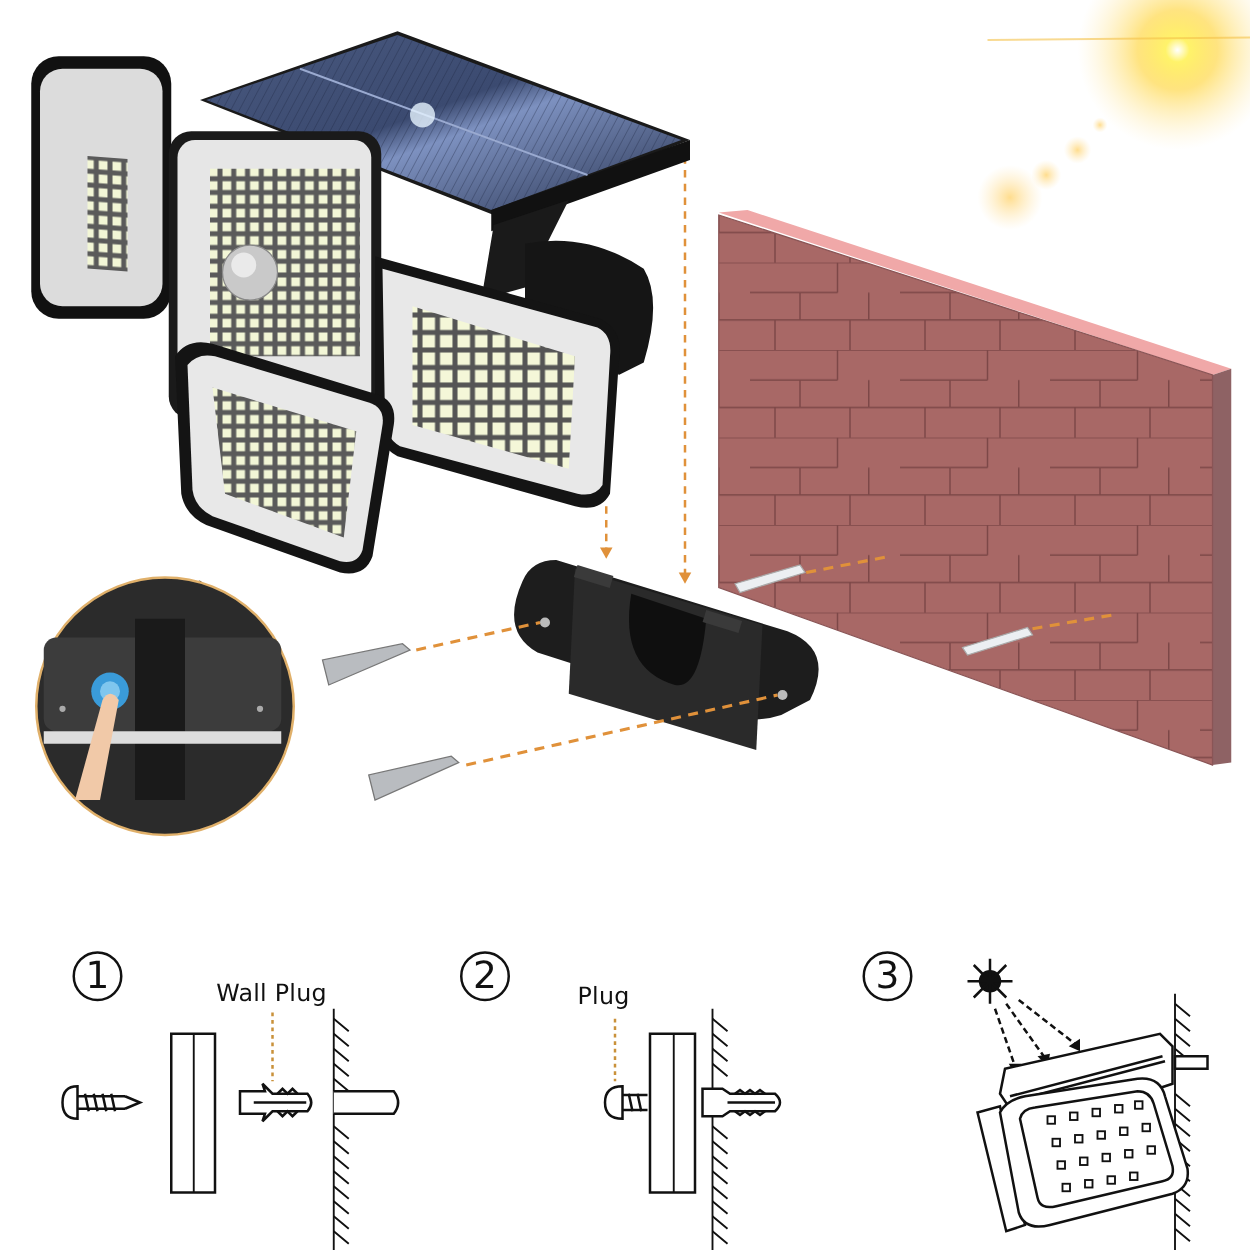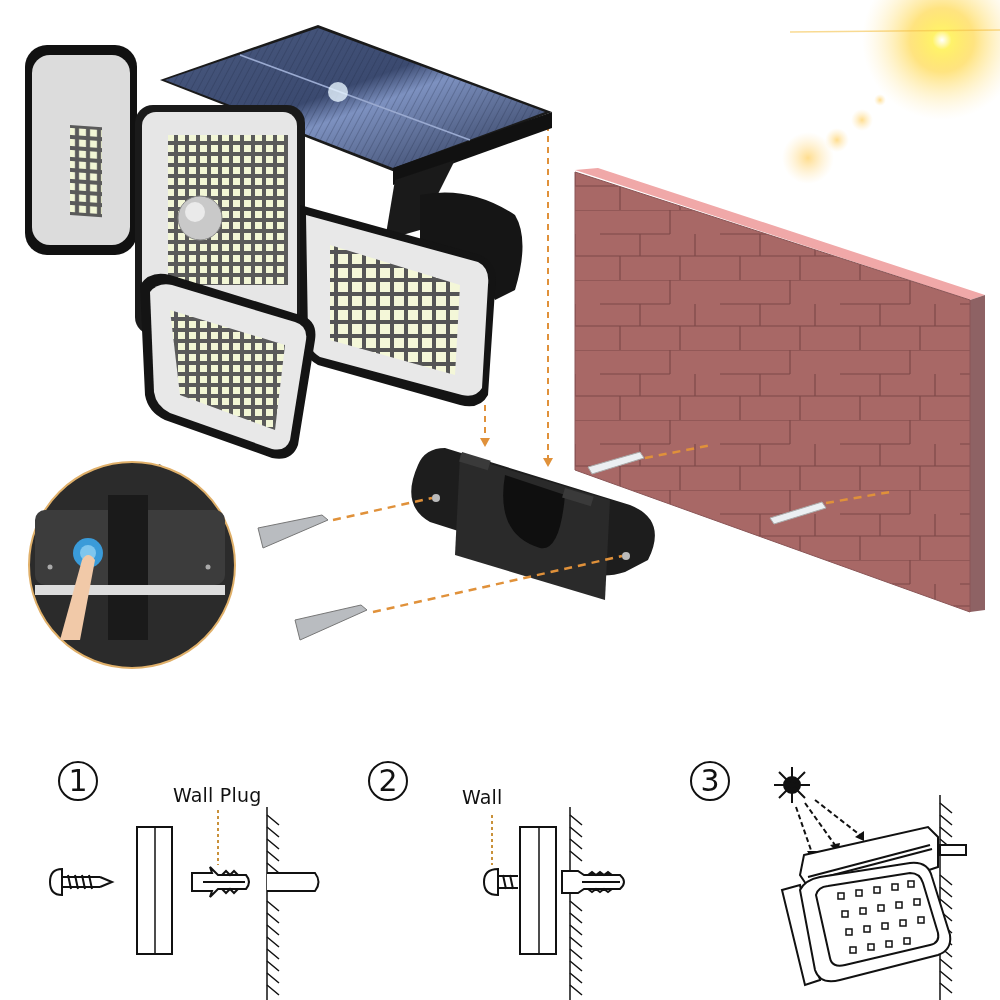--- a/index.html
+++ b/index.html
@@ -170,21 +170,21 @@
 
   <g stroke="#111" stroke-width="1.5">
     <line x1="227" y1="32" x2="227" y2="225"></line>
     <path d="M227,40 l12,10 M227,52 l12,10 M227,64 l12,10 M227,76 l12,10 M227,88 l12,10 M227,126 l12,10 M227,138 l12,10 M227,150 l12,10 M227,162 l12,10 M227,174 l12,10 M227,186 l12,10 M227,198 l12,10 M227,210 l12,10"></path>
   </g>
 
   <path d="M227,98 H275 Q282,107 275,116 H227" fill="#fff" stroke="#111" stroke-width="2"></path>
 </svg>
 
 <div class="step-num" style="left:368px;top:761px">2</div>
-<div class="label" style="left:462px;top:786px">Wall</div>
+<div class="label" style="left:462px;top:786px">Plug</div>
 <svg class="abs" style="left:470px;top:775px" width="200" height="225" viewBox="0 0 200 225">
   <line x1="22" y1="40" x2="22" y2="90" stroke="#c9913a" stroke-width="2" stroke-dasharray="3,3"></line>
   <g stroke="#111" stroke-width="2" fill="none">
     <path d="M28,94 Q14,94 14,107 Q14,120 28,120 Z"></path>
     <line x1="28" y1="101" x2="48" y2="101"></line>
     <line x1="28" y1="113" x2="48" y2="113"></line>
     <path d="M33,100 l3,14 M40,100 l3,14"></path>
   </g>
   <rect x="50" y="52" width="36" height="127" fill="none" stroke="#111" stroke-width="2"></rect>
   <line x1="69" y1="52" x2="69" y2="179" stroke="#111" stroke-width="1.5"></line>

